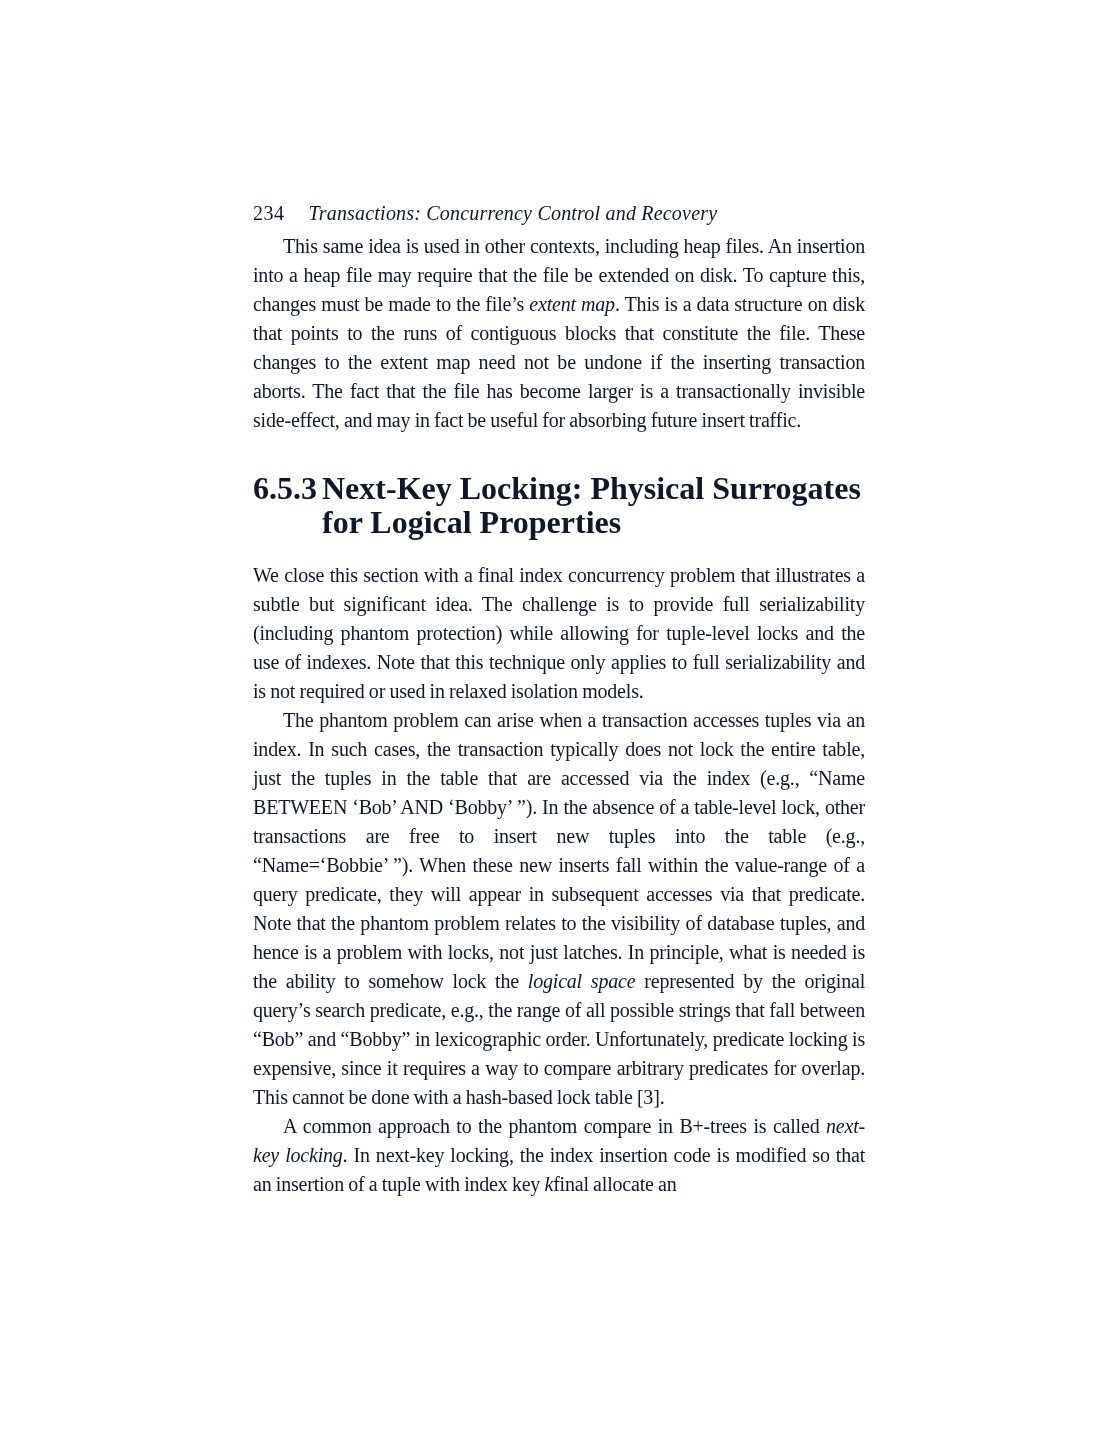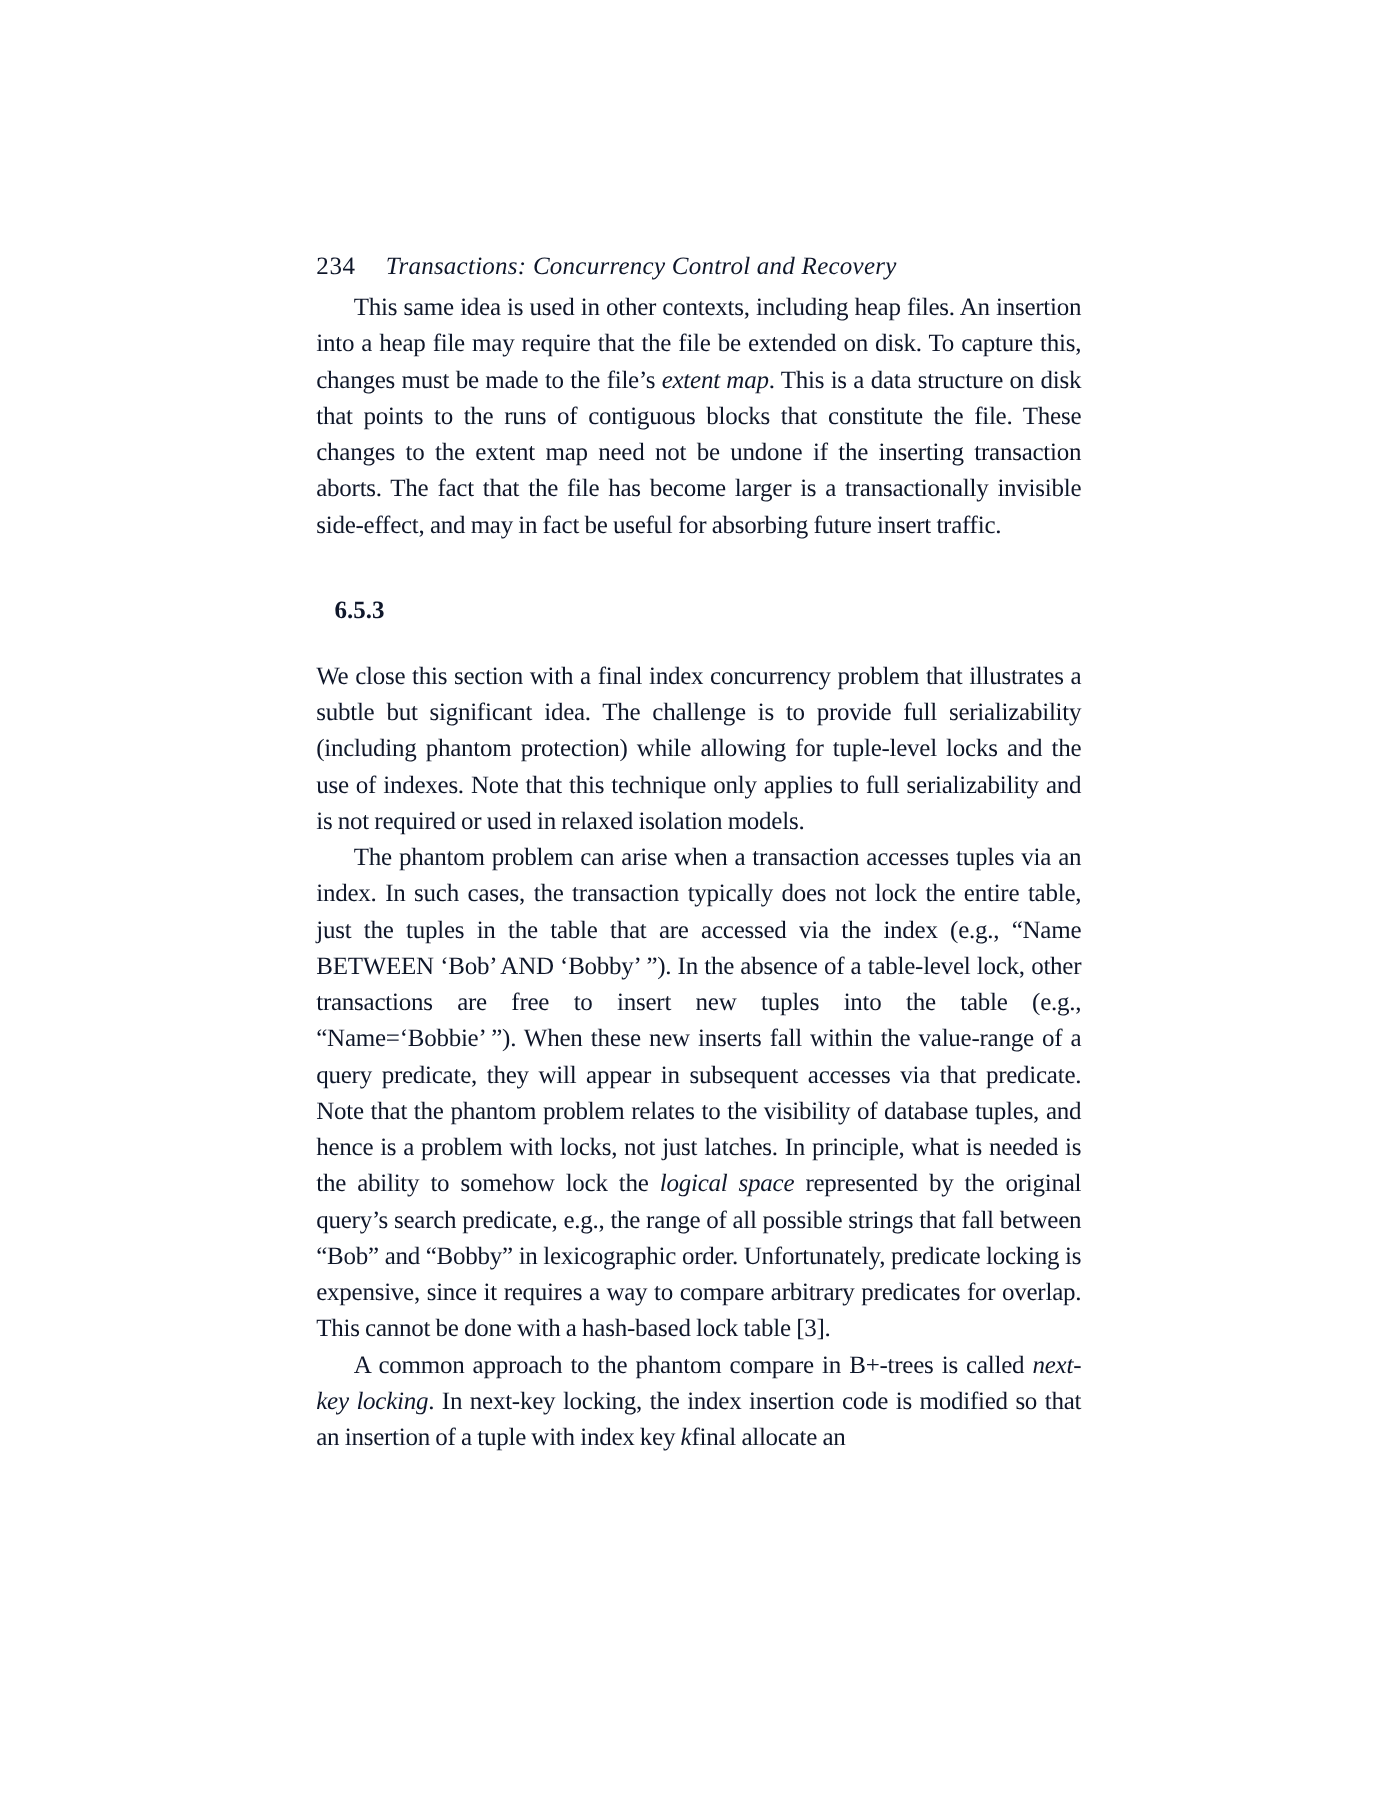--- a/index.html
+++ b/index.html
@@ -50,23 +50,23 @@
     margin: 0;
   }
   .content p.indent {
     text-indent: 30px;
   }
   .section-heading {
     display: flex;
     align-items: flex-start;
     margin: 36px 0 22px 0;
     font-weight: bold;
-    font-size: 20px;
+    font-size: 32px;
     line-height: 34px;
-    text-align: center;
+    text-align: left;
     letter-spacing: 0;
     word-spacing: 0;
   }
   .sec-num {
     flex: 0 0 69px;
   }
   .sec-line {
     display: block;
   }
   i { font-style: italic; }
@@ -76,19 +76,21 @@
 
 <div class="page">
   <div class="running-header">
     <span class="pagenum">234</span><span class="runtitle">Transactions: Concurrency Control and Recovery</span>
   </div>
   <div class="content">
       <p class="indent"><span>This same idea is used in other contexts, including heap files. An insertion into a heap file may require that the file be extended on disk. To capture this, changes must be made to the file’s </span><i>extent map</i><span>. This is a data structure on disk that points to the runs of contiguous blocks that constitute the file. These changes to the extent map need not be undone if the inserting transaction aborts. The fact that the file has become larger is a transactionally invisible side-effect, and may in fact be useful for absorbing future insert traffic.</span></p>
       <div class="section-heading">
         <span class="sec-num">6.5.3</span>
         <span class="sec-title">
+          <span class="sec-line">Next-Key Locking: Physical Surrogates</span>
+          <span class="sec-line">for Logical Properties</span>
         </span>
       </div>
       <p><span>We close this section with a final index concurrency problem that illustrates a subtle but significant idea. The challenge is to provide full serializability (including phantom protection) while allowing for tuple-level locks and the use of indexes. Note that this technique only applies to full serializability and is not required or used in relaxed isolation models.</span></p>
       <p class="indent"><span>The phantom problem can arise when a transaction accesses tuples via an index. In such cases, the transaction typically does not lock the entire table, just the tuples in the table that are accessed via the index (e.g., “Name BETWEEN ‘Bob’ AND ‘Bobby’ ”). In the absence of a table-level lock, other transactions are free to insert new tuples into the table (e.g., “Name=‘Bobbie’ ”). When these new inserts fall within the value-range of a query predicate, they will appear in subsequent accesses via that predicate. Note that the phantom problem relates to the visibility of database tuples, and hence is a problem with locks, not just latches. In principle, what is needed is the ability to somehow lock the </span><i>logical space</i><span> represented by the original query’s search predicate, e.g., the range of all possible strings that fall between “Bob” and “Bobby” in lexicographic order. Unfortunately, predicate locking is expensive, since it requires a way to compare arbitrary predicates for overlap. This cannot be done with a hash-based lock table [3].</span></p>
       <p class="indent"><span>A common approach to the phantom compare in B+-trees is called </span><i>next-key locking</i><span>. In next-key locking, the index insertion code is modified so that an insertion of a tuple with index key </span><i>k</i><span>final allocate an</span></p>
     </div>
 </div>
 
 </body></html>

